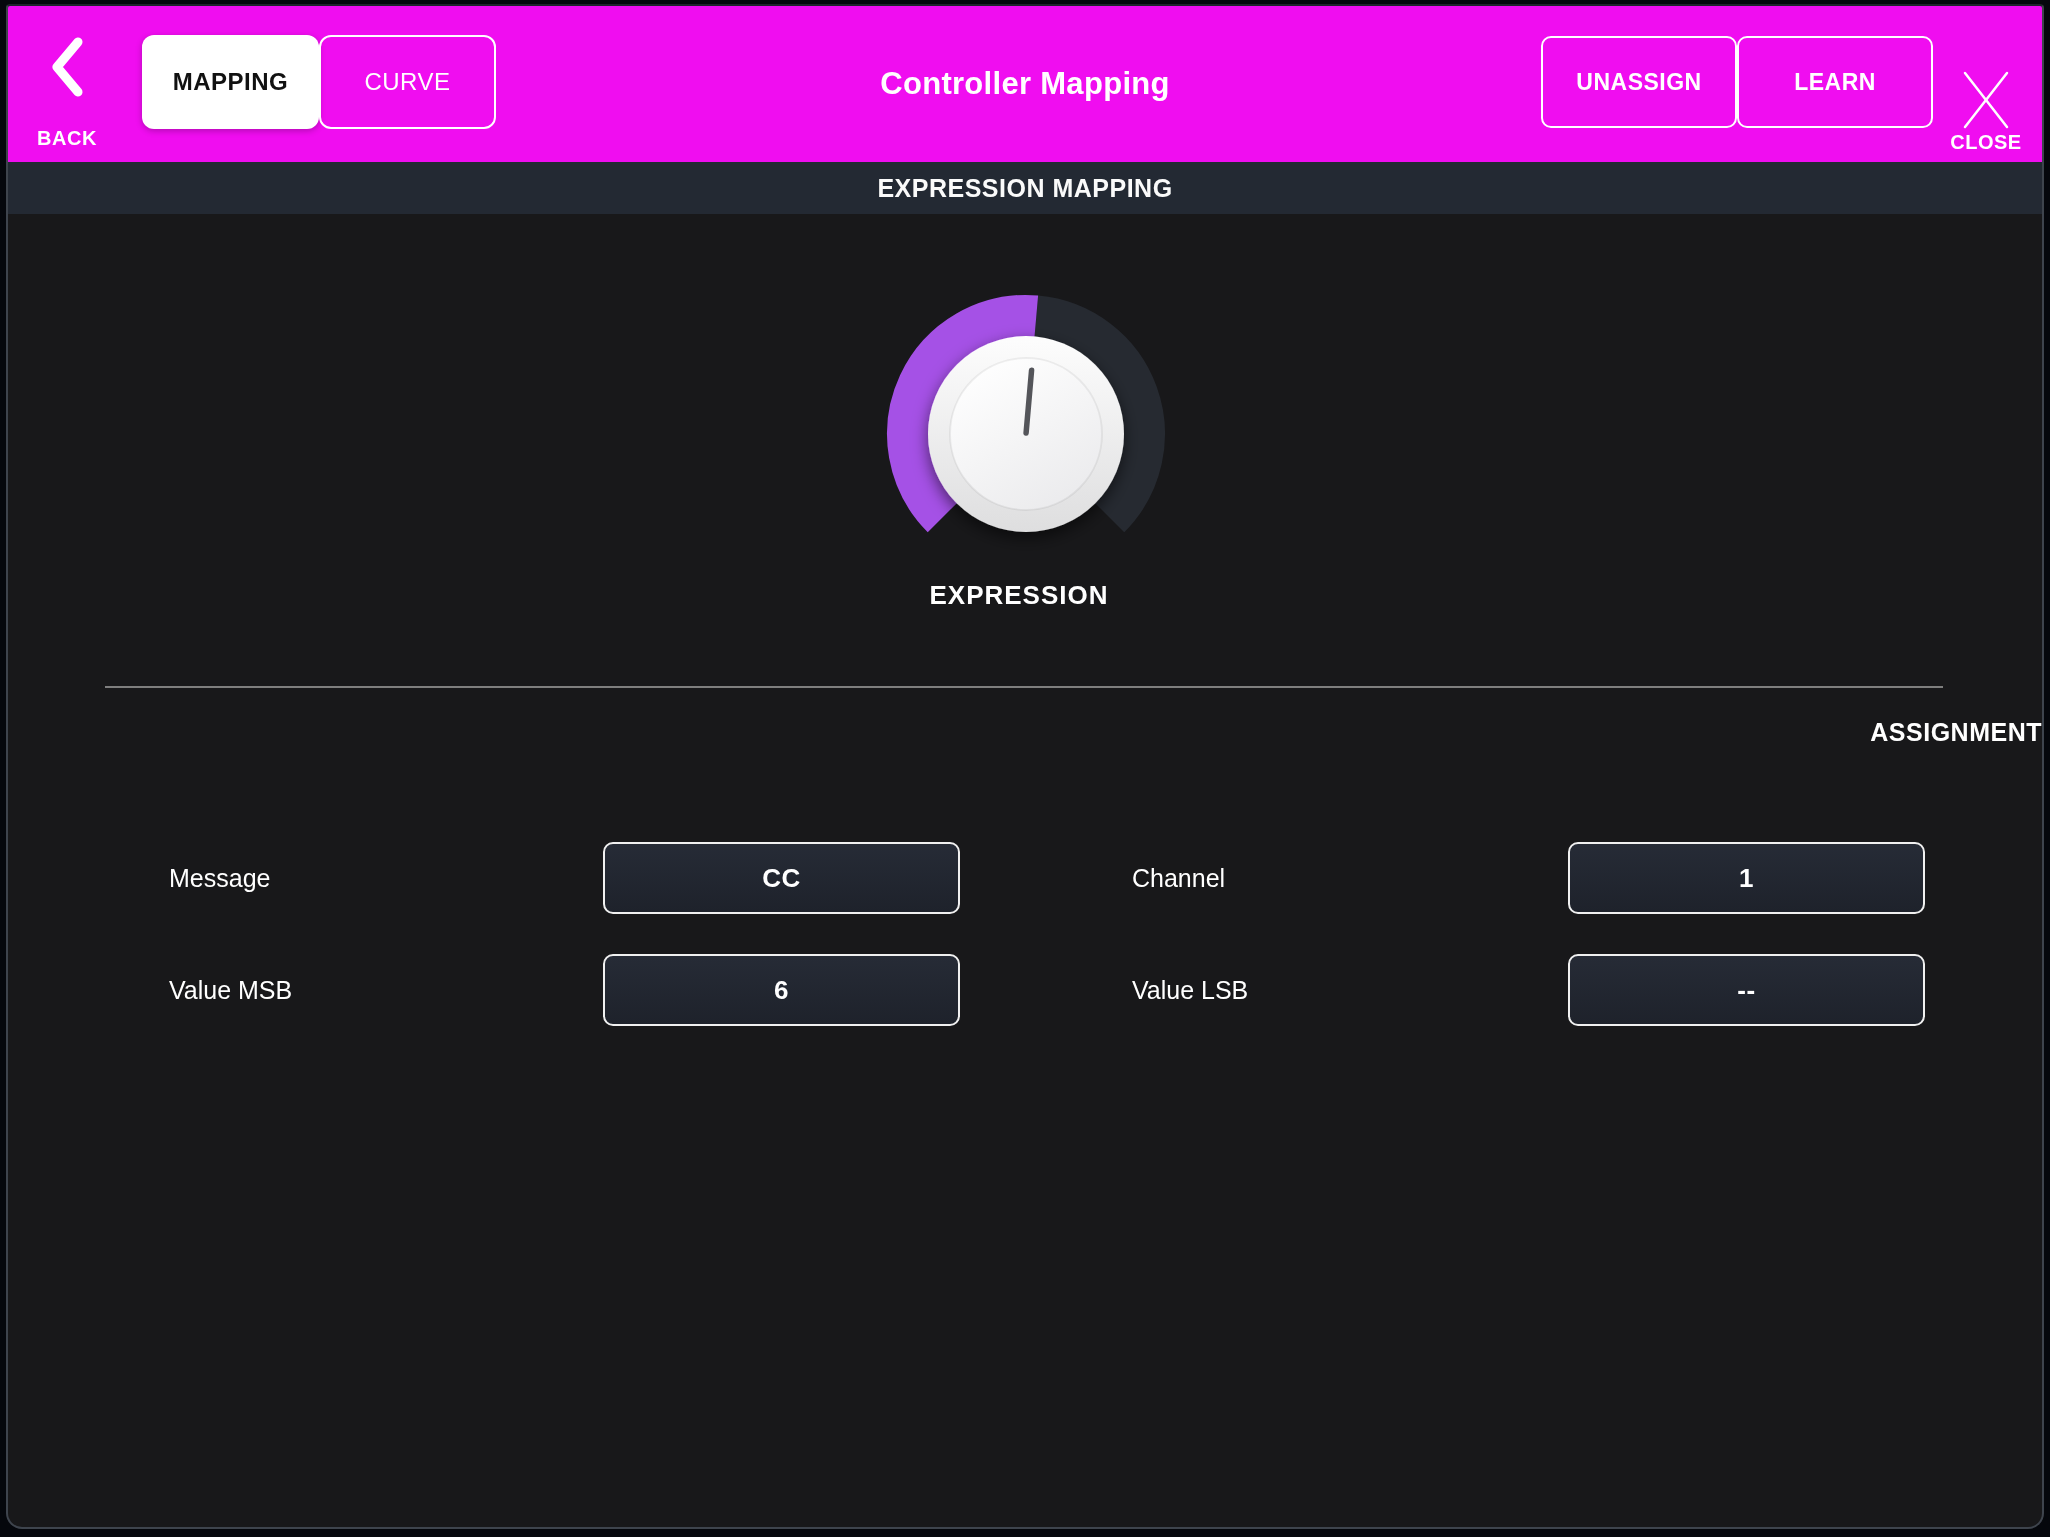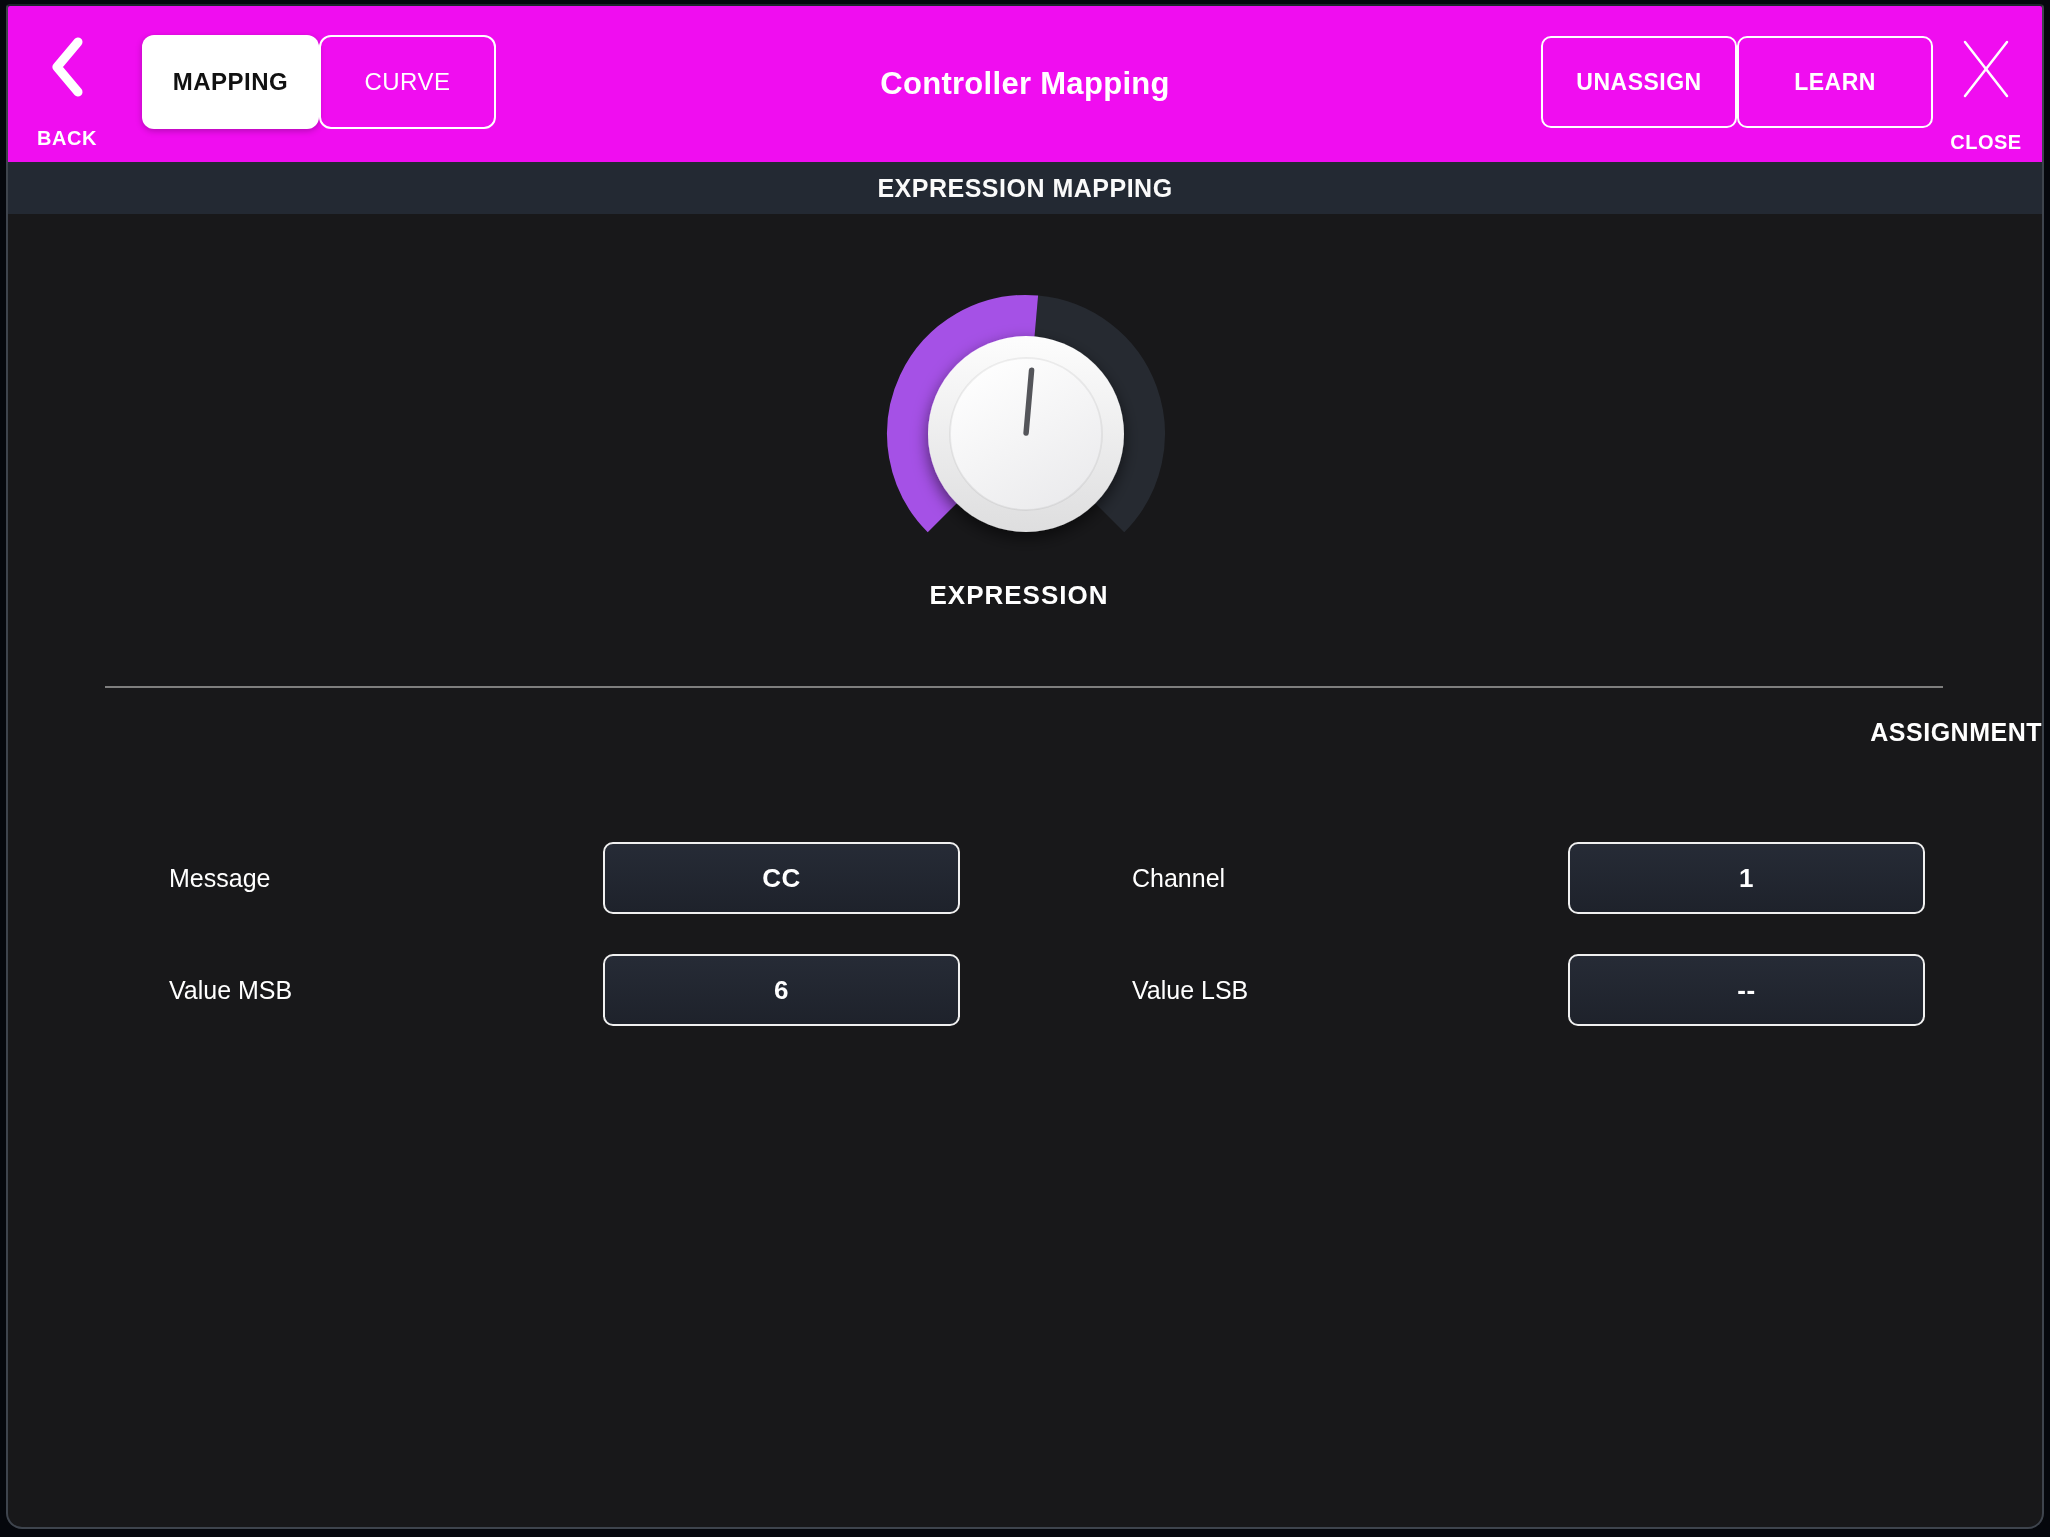--- a/index.html
+++ b/index.html
@@ -55,21 +55,21 @@
     position:absolute; top:30px; width:196px; height:92px; box-sizing:border-box;
     display:flex; align-items:center; justify-content:center;
     background:transparent; border:2px solid #fff; border-radius:10px;
     color:#fff; font-size:23px; font-weight:bold; letter-spacing:.5px;
     font-family:inherit; cursor:pointer;
   }
   .unassign { left:1533px; }
   .learn    { left:1729px; }
   .close-btn {
     position:absolute; right:18px; top:32px; width:76px; height:116px;
-    display:flex; flex-direction:column; align-items:center; justify-content:space-between;
+    display:flex; flex-direction:column; align-items:center; justify-content:flex-end;
     color:#fff; cursor:pointer;
   }
 
   
   .status-banner {
     position:absolute; top:156px; left:0; right:0; height:52px;
     background:#232933;
     display:flex; align-items:center; justify-content:center;
     color:#fafafa; font-size:25px; font-weight:bold; letter-spacing:.5px;
   }

